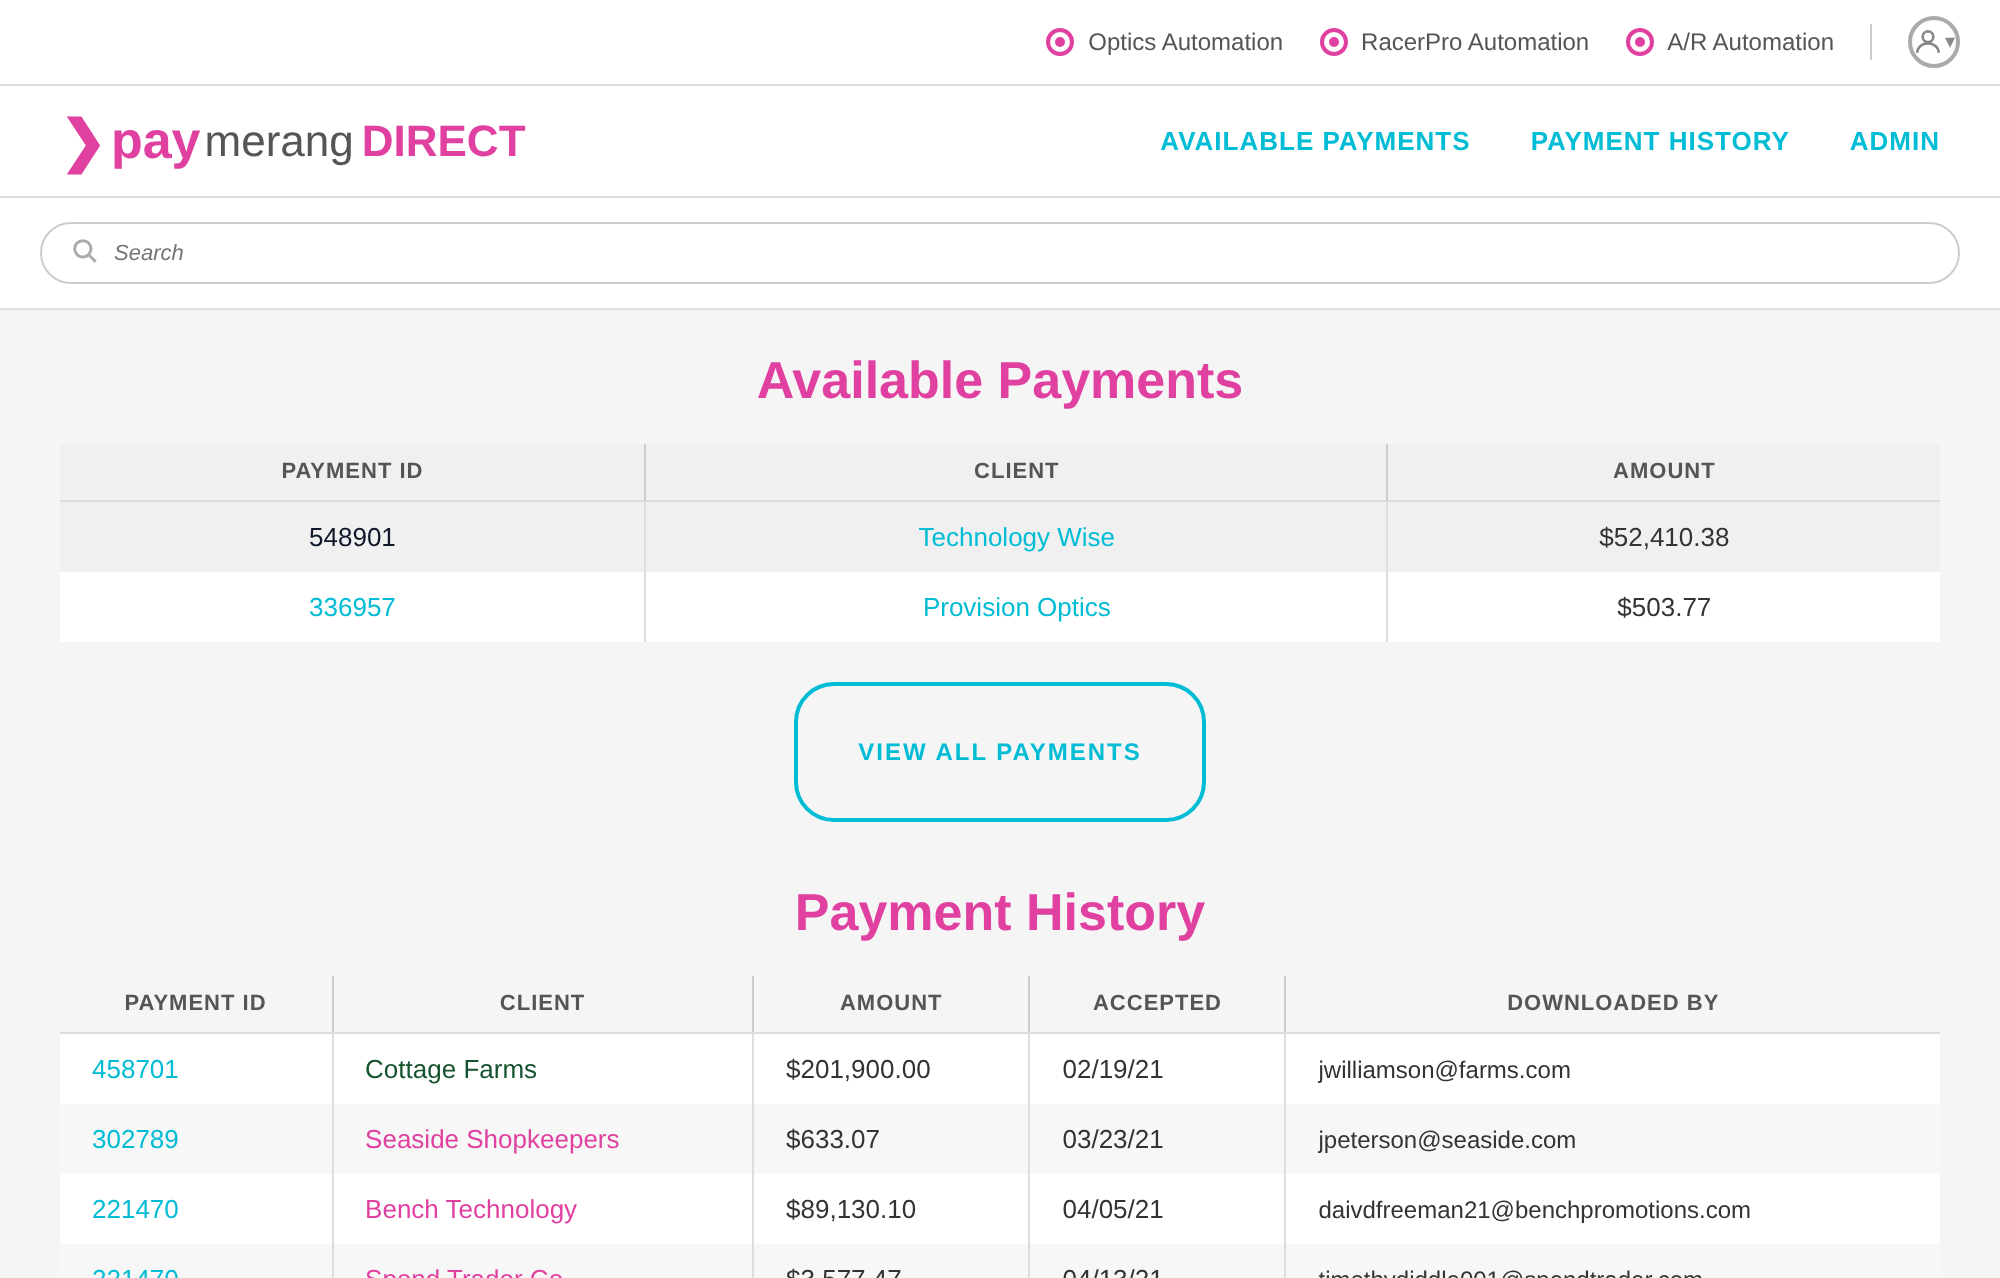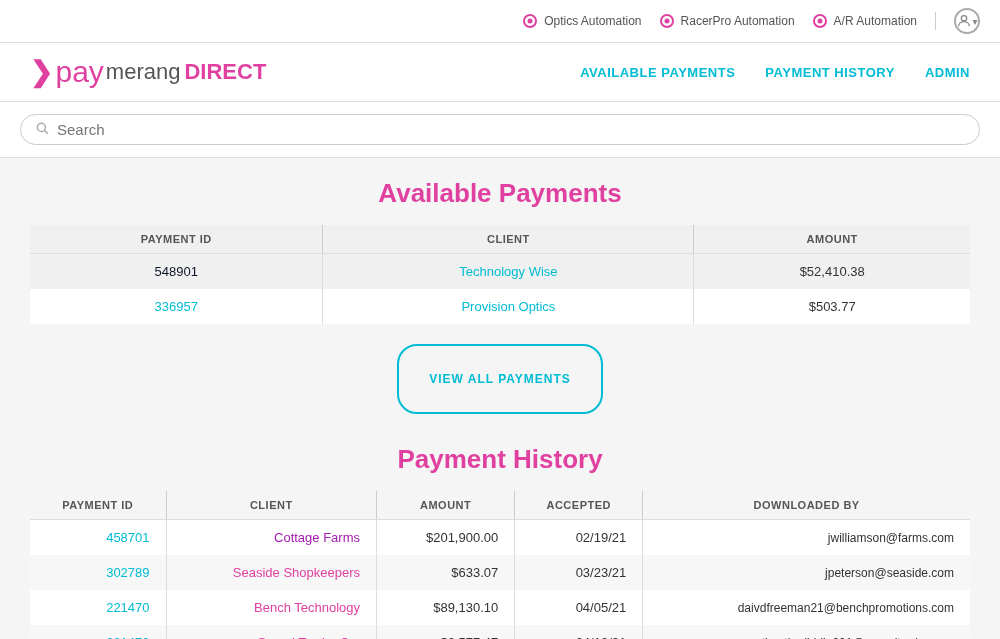--- a/index.html
+++ b/index.html
@@ -62,22 +62,22 @@
       gap: 2px;
     }
     .logo-icon {
       color: #e040a0;
       font-size: 28px;
       font-weight: bold;
       line-height: 1;
     }
     .logo-text-pay {
       color: #e040a0;
-      font-size: 30px;
-      font-weight: normal;
+      font-size: 26px;
+      font-weight: bold;
     }
     .logo-text-merang {
       color: #555;
       font-size: 22px;
     }
     .logo-text-direct {
       color: #e040a0;
       font-size: 22px;
       font-weight: bold;
       margin-left: 2px;
@@ -107,24 +107,25 @@
       align-items: center;
       border: 1px solid #ccc;
       border-radius: 20px;
       padding: 6px 14px;
       gap: 8px;
       background: #fff;
     }
     .search-bar input {
       border: none;
       outline: none;
-      font-size: 15px;
+      font-size: 11px;
       color: #ef4444;
       flex: 1;
       background: transparent;
+      font-style: italic;
     }
     .search-icon-svg {
       color: #aaa;
       font-size: 14px;
     }
 
     
     .main-content {
       padding: 20px 30px;
     }
@@ -204,21 +205,21 @@
       background: #f5f5f5;
     }
     .history-table th.sep {
       width: 1px;
       padding: 0;
       background: #ccc;
       border-bottom: 1px solid #ddd;
     }
     .history-table td {
       padding: 10px 16px;
-      text-align: right;
+      text-align: left;
       font-size: 13px;
     }
     .history-table td.id-col { color: #00bcd4; }
     .history-table td.client-col { color: #e040a0; }
     .history-table td.amount-col { color: #333; }
     .history-table td.accepted-col { color: #333; }
     .history-table td.downloaded-col { color: #333; font-size: 12px; }
     .history-table tr:nth-child(odd) {
       background: #fff;
     }
@@ -355,21 +356,21 @@
           <th class="sep"></th>
           <th>ACCEPTED</th>
           <th class="sep"></th>
           <th>DOWNLOADED BY</th>
         </tr>
       </thead>
       <tbody id="payment-history-body">
       <tr>
     <td class="id-col" style="color:#00bcd4;">458701</td>
     <td style="width:1px;padding:0;background:#ddd;"></td>
-    <td class="client-col" style="color:#a21caf;">Cottage Farms</td>
+    <td class="client-col" style="color:#14532d;">Cottage Farms</td>
     <td style="width:1px;padding:0;background:#ddd;"></td>
     <td class="amount-col">$201,900.00</td>
     <td style="width:1px;padding:0;background:#ddd;"></td>
     <td class="accepted-col">02/19/21</td>
     <td style="width:1px;padding:0;background:#ddd;"></td>
     <td class="downloaded-col">jwilliamson@farms.com</td>
   </tr>
           <tr>
     <td class="id-col" style="color:#00bcd4;">302789</td>
     <td style="width:1px;padding:0;background:#ddd;"></td>

